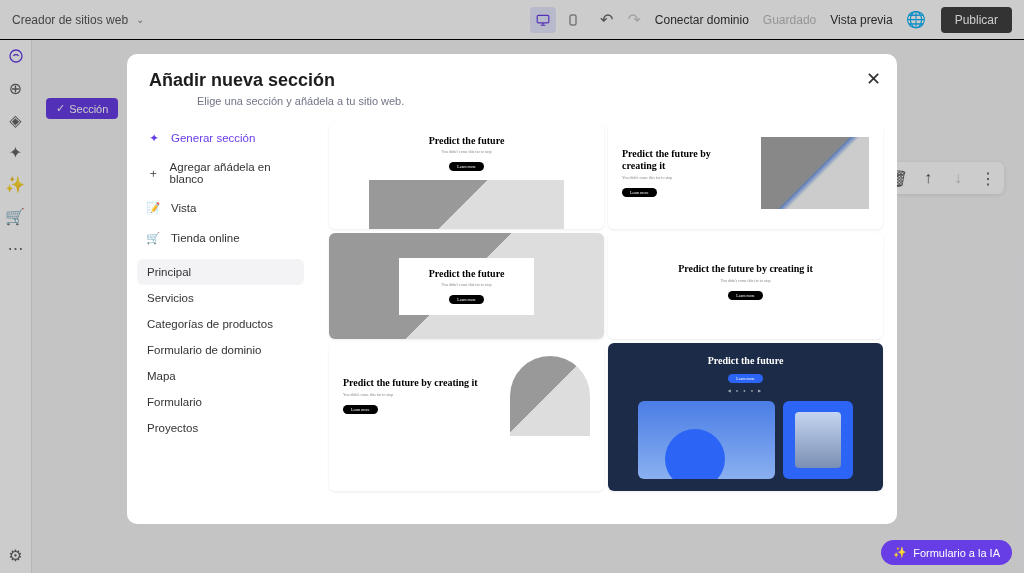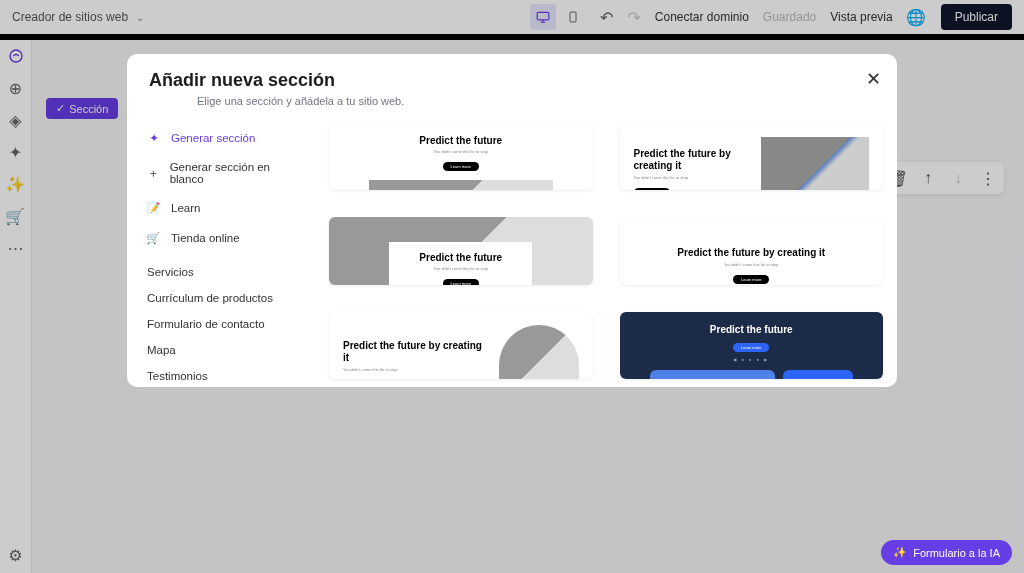--- a/index.html
+++ b/index.html
@@ -1,56 +1,56 @@
 <!DOCTYPE html>
 <html><head>
   <meta charset="utf-8">
   <style>
     * { margin: 0; padding: 0; box-sizing: border-box; }
     body { font-family: -apple-system, BlinkMacSystemFont, 'Segoe UI', sans-serif; width: 1024px; height: 573px; overflow: hidden; background: #f5f5f7; position: relative; }
     
-    .top-bar { height: 40px; background: #fff; border-bottom: 6px solid #000000; display: flex; align-items: center; padding: 0 12px; justify-content: space-between; }
+    .top-bar { height: 40px; background: #fff; border-bottom: 1px solid #000000; display: flex; align-items: center; padding: 0 12px; justify-content: space-between; }
     .top-left { display: flex; align-items: center; gap: 8px; }
     .breadcrumb-text { font-size: 12px; color: #555; }
     .top-right { display: flex; align-items: center; gap: 14px; }
     .device-icons { display: flex; gap: 4px; }
     .device-icon { width: 26px; height: 26px; display: flex; align-items: center; justify-content: center; border-radius: 4px; cursor: pointer; }
     .device-icon.active { background: #e8e8ff; }
     .top-link { font-size: 12px; color: #333; cursor: pointer; }
     .top-link.disabled { color: #bbb; }
-    .publish-btn { background: #0f172a; color: #fff; padding: 6px 14px; border-radius: 4px; font-size: 12px; border: none; cursor: pointer; }
+    .publish-btn { background: #404040; color: #fff; padding: 6px 14px; border-radius: 4px; font-size: 12px; border: none; cursor: pointer; }
     
     .left-rail { position: absolute; left: 0; top: 40px; width: 32px; height: calc(100% - 40px); background: #fff; border-right: 1px solid #e5e5e7; display: flex; flex-direction: column; align-items: center; padding-top: 8px; gap: 16px; }
     .rail-icon { width: 16px; height: 16px; color: #666; cursor: pointer; display:flex; align-items:center; justify-content:center;}
     .rail-bottom { margin-top: auto; margin-bottom: 10px; }
     
     .canvas { position: absolute; left: 32px; top: 40px; right: 0; bottom: 0; background: #f5f5f7; }
     .section-badge { position: absolute; top: 58px; left: 14px; background: #673de6; color: #fff; font-size: 11px; padding: 4px 10px; border-radius: 4px; display: flex; align-items: center; gap: 4px; }
     
     .action-bar { position: absolute; top: 122px; right: 20px; display: flex; gap: 6px; background: #fff; border-radius: 6px; padding: 4px; box-shadow: 0 1px 4px rgba(0,0,0,0.1); }
     .action-btn { width: 24px; height: 24px; display: flex; align-items: center; justify-content: center; cursor: pointer; color: #555; }
     .action-btn.disabled { color: #ccc; }
     
     .modal-overlay { position: absolute; inset: 0; background: rgba(0,0,0,0.2); display: flex; align-items: flex-start; justify-content: center; padding-top: 54px; }
-    .modal { width: 770px; height: 333px; background: #fff; border-radius: 10px; display: flex; flex-direction: column; overflow: hidden; }
+    .modal { width: 770px; height: 470px; background: #fff; border-radius: 10px; display: flex; flex-direction: column; overflow: hidden; }
     .modal-header { padding: 16px 22px 8px; position: relative; }
     .modal-title { font-size: 18px; font-weight: 700; color: #1d1d1f; }
     .modal-subtitle { font-size: 11px; color: #727586; margin-top: 4px; padding-left: 48px; }
     .modal-close { position: absolute; top: 14px; right: 16px; cursor: pointer; color: #333; font-size: 18px; }
     .modal-body { flex: 1; display: flex; overflow: hidden; }
     .modal-sidebar { width: 188px; padding: 8px 10px; overflow-y: auto; border-right: 1px solid transparent; }
     .modal-sidebar::-webkit-scrollbar { width: 6px; }
     .modal-sidebar::-webkit-scrollbar-thumb { background: #ddd; border-radius: 3px; }
     .side-item { display: flex; align-items: center; gap: 10px; padding: 8px 10px; font-size: 11.5px; color: #333; cursor: pointer; border-radius: 6px; }
     .side-item.primary { color: #673de6; font-weight: 500; }
     .side-item .icn { width: 14px; height: 14px; display: flex; align-items: center; justify-content: center; }
     .side-cat { padding: 7px 10px; font-size: 11.5px; color: #333; cursor: pointer; border-radius: 6px; }
     .side-cat.active { background: #f3f3f5; }
     
-    .modal-content { flex: 1; padding: 8px 14px; overflow-y: auto; display: grid; grid-template-columns: 1fr 1fr; gap: 27px; align-content: start; }
+    .modal-content { flex: 1; padding: 8px 14px; overflow-y: auto; display: grid; grid-template-columns: 1fr 1fr; gap: 4px; align-content: start; font-family: Liberation Serif, serif; }
     .modal-content::-webkit-scrollbar { width: 6px; }
     .modal-content::-webkit-scrollbar-thumb { background: #ddd; border-radius: 3px; }
     
     .tpl { background: #fff; border-radius: 6px; box-shadow: 0 1px 3px rgba(0,0,0,0.08); cursor: pointer; overflow: hidden; position: relative; }
     .tpl-inner { width: 100%; }
     
     .t1 { height: 106px; text-align: center; padding-top: 12px; }
     .t1 h4 { font-size: 10px; font-weight: 700; }
     .t1 .sub { font-size: 4px; color: #888; margin-top: 3px; }
     .t1 .btn { display: inline-block; background: #000; color: #fff; font-size: 4px; padding: 2px 8px; border-radius: 8px; margin-top: 4px; }
@@ -162,36 +162,37 @@
       <div class="modal-close">✕</div>
     </div>
     <div class="modal-body">
       <div class="modal-sidebar">
         <div class="side-item primary">
           <span class="icn">✦</span>
           <span>Generar sección</span>
         </div>
         <div class="side-item">
           <span class="icn">＋</span>
-          <span>Generar sección en blanco</span>
+          <span>Agregar añádela en blanco</span>
         </div>
         <div class="side-item">
           <span class="icn">📝</span>
-          <span>Learn</span>
+          <span>Vista</span>
         </div>
         <div class="side-item">
           <span class="icn">🛒</span>
           <span>Tienda online</span>
         </div>
         <div style="height:6px"></div>
+        <div class="side-cat active">Principal</div>
         <div class="side-cat">Servicios</div>
-        <div class="side-cat">Currículum de productos</div>
-        <div class="side-cat">Formulario de contacto</div>
+        <div class="side-cat">Categorías de productos</div>
+        <div class="side-cat">Formulario de dominio</div>
         <div class="side-cat">Mapa</div>
-        <div class="side-cat">Testimonios</div>
+        <div class="side-cat">Formulario</div>
         <div class="side-cat">Proyectos</div>
       </div>
       <div class="modal-content">
         <div class="tpl">
           <div class="tpl-inner t1">
             <h4>Predict the future</h4>
             <div class="sub">You didn't come this far to stop</div>
             <div class="btn">Learn more</div>
             <div class="img"></div>
           </div>

